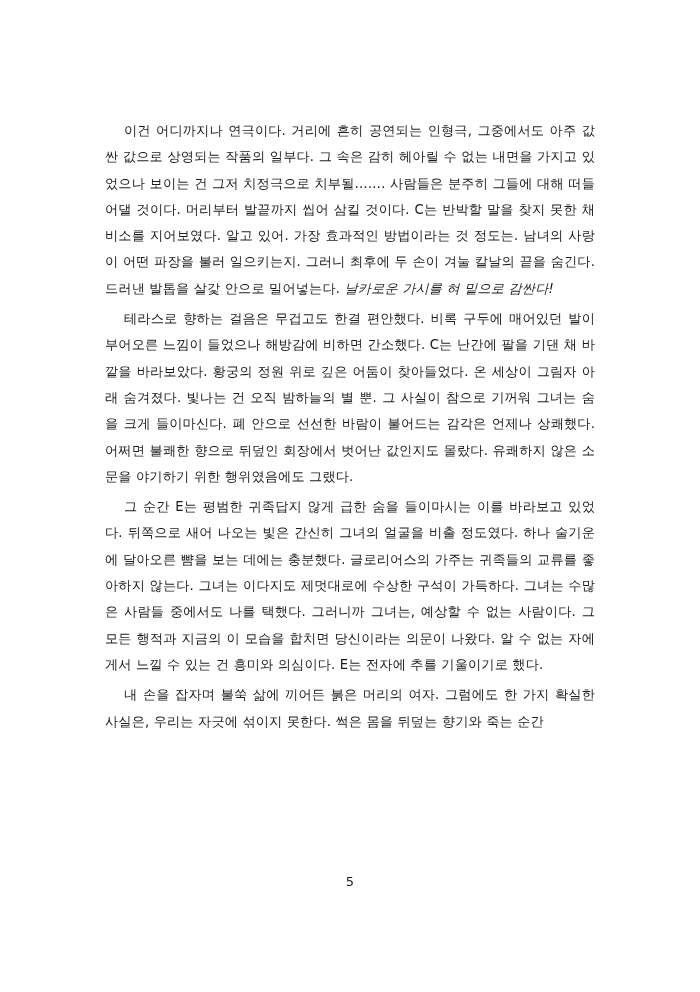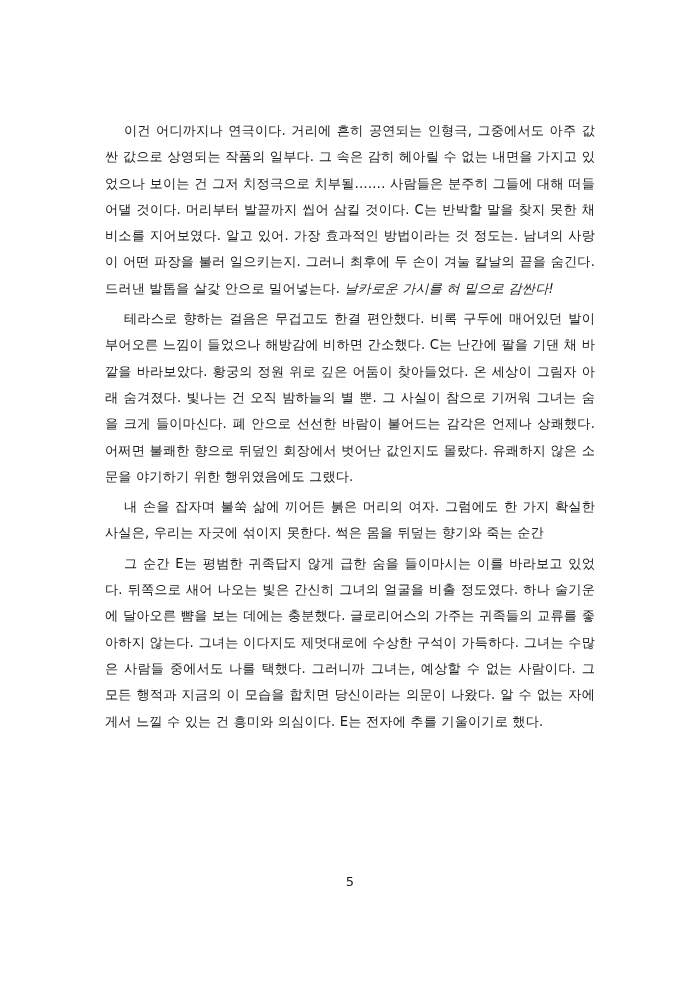--- a/index.html
+++ b/index.html
@@ -56,20 +56,20 @@
 </head>
 <body>
 
 <div class="page">
   <div class="body-text">
 
     <p class="para"><span>이건 어디까지나 연극이다. 거리에 흔히 공연되는 인형극, 그중에서도 아주 값싼 값으로 상영되는 작품의 일부다. 그 속은 감히 헤아릴 수 없는 내면을 가지고 있었으나 보이는 건 그저 치정극으로 치부될……. 사람들은 분주히 그들에 대해 떠들어댈 것이다. 머리부터 발끝까지 씹어 삼킬 것이다. C는 반박할 말을 찾지 못한 채 비소를 지어보였다. 알고 있어. 가장 효과적인 방법이라는 것 정도는. 남녀의 사랑이 어떤 파장을 불러 일으키는지. 그러니 최후에 두 손이 겨눌 칼날의 끝을 숨긴다. 드러낸 발톱을 살갗 안으로 밀어넣는다. </span><span class="ital">날카로운 가시를 혀 밑으로 감싼다!</span></p>
 
     <p class="para"><span>테라스로 향하는 걸음은 무겁고도 한결 편안했다. 비록 구두에 매어있던 발이 부어오른 느낌이 들었으나 해방감에 비하면 간소했다. C는 난간에 팔을 기댄 채 바깥을 바라보았다. 황궁의 정원 위로 깊은 어둠이 찾아들었다. 온 세상이 그림자 아래 숨겨졌다. 빛나는 건 오직 밤하늘의 별 뿐. 그 사실이 참으로 기꺼워 그녀는 숨을 크게 들이마신다. 폐 안으로 선선한 바람이 불어드는 감각은 언제나 상쾌했다. 어쩌면 불쾌한 향으로 뒤덮인 회장에서 벗어난 값인지도 몰랐다. 유쾌하지 않은 소문을 야기하기 위한 행위였음에도 그랬다.</span></p>
 
+    <p class="para"><span>그 순간 E는 평범한 귀족답지 않게 급한 숨을 들이마시는 이를 바라보고 있었다. 뒤쪽으로 새어 나오는 빛은 간신히 그녀의 얼굴을 비출 정도였다. 하나 술기운에 달아오른 뺨을 보는 데에는 충분했다. 글로리어스의 가주는 귀족들의 교류를 좋아하지 않는다. 그녀는 이다지도 제멋대로에 수상한 구석이 가득하다. 그녀는 수많은 사람들 중에서도 나를 택했다. 그러니까 그녀는, 예상할 수 없는 사람이다. 그 모든 행적과 지금의 이 모습을 합치면 당신이라는 의문이 나왔다. 알 수 없는 자에게서 느낄 수 있는 건 흥미와 의심이다. E는 전자에 추를 기울이기로 했다.</span></p>
+
     <p class="para"><span>내 손을 잡자며 불쑥 삶에 끼어든 붉은 머리의 여자. 그럼에도 한 가지 확실한 사실은, 우리는 자긋에 섞이지 못한다. 썩은 몸을 뒤덮는 향기와 죽는 순간</span></p>
-
-    <p class="para"><span>그 순간 E는 평범한 귀족답지 않게 급한 숨을 들이마시는 이를 바라보고 있었다. 뒤쪽으로 새어 나오는 빛은 간신히 그녀의 얼굴을 비출 정도였다. 하나 술기운에 달아오른 뺨을 보는 데에는 충분했다. 글로리어스의 가주는 귀족들의 교류를 좋아하지 않는다. 그녀는 이다지도 제멋대로에 수상한 구석이 가득하다. 그녀는 수많은 사람들 중에서도 나를 택했다. 그러니까 그녀는, 예상할 수 없는 사람이다. 그 모든 행적과 지금의 이 모습을 합치면 당신이라는 의문이 나왔다. 알 수 없는 자에게서 느낄 수 있는 건 흥미와 의심이다. E는 전자에 추를 기울이기로 했다.</span></p>
 
   </div>
 
   <div class="page-number">5</div>
 </div>
 
 </body></html>

